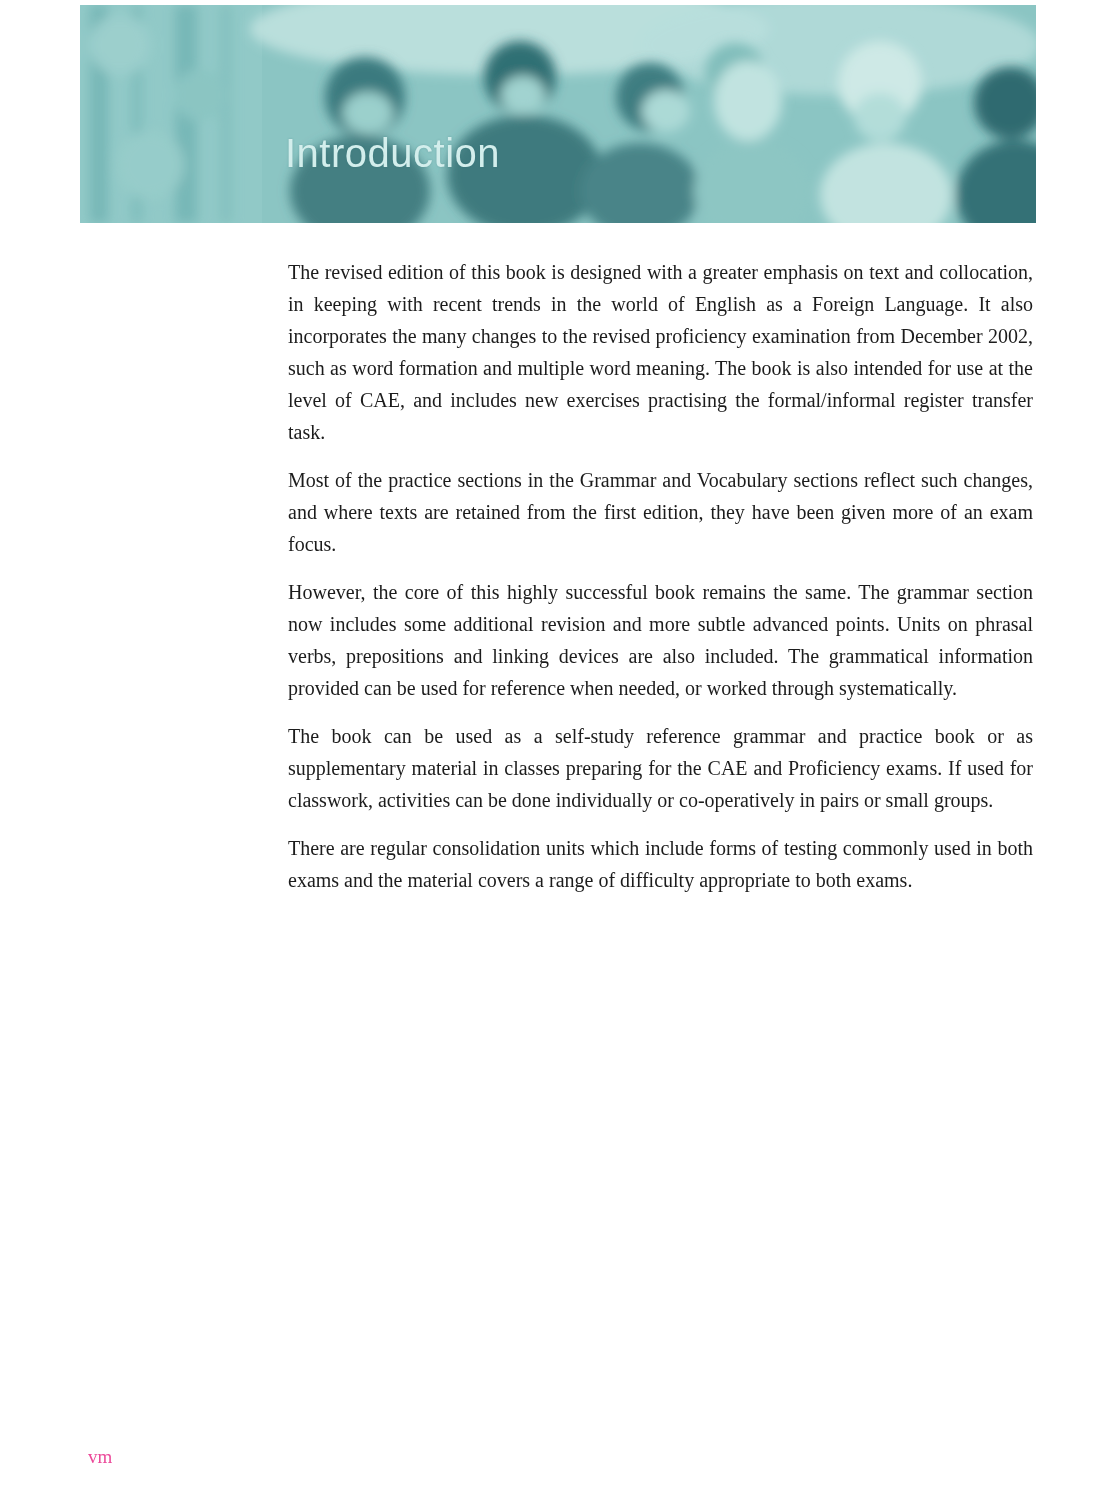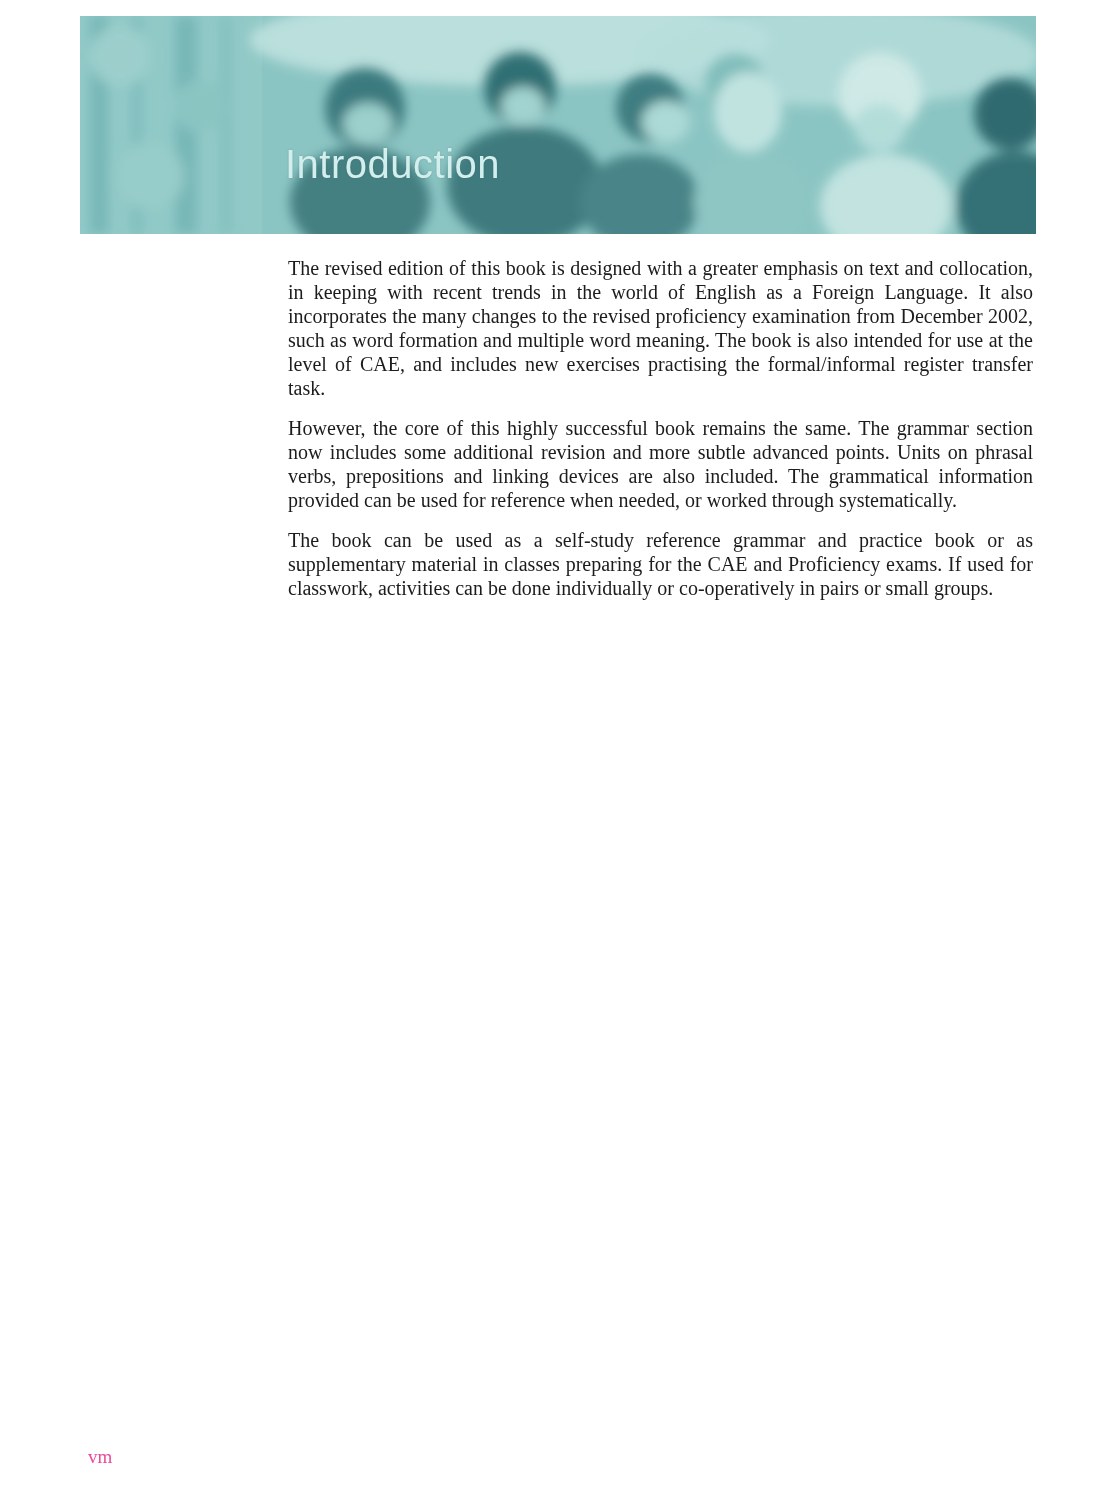--- a/index.html
+++ b/index.html
@@ -14,21 +14,21 @@
     background: #ffffff;
     overflow: hidden;
     font-family: "Liberation Serif", serif;
     color: #1c1c1c;
   }
 
   
   .banner {
     position: absolute;
     left: 80px;
-    top: 16px;
+    top: 5px;
     width: 956px;
     height: 218px;
     overflow: hidden;
   }
   .banner svg { display: block; }
   .chapter-title {
     position: absolute;
     left: 205px;
     top: 126px;
     margin: 0;
@@ -40,21 +40,21 @@
     text-shadow: 0 0 2px rgba(50,110,115,0.35);
   }
 
   
   .body-text {
     position: absolute;
     left: 288px;
     top: 256px;
     width: 745px;
     font-size: 20px;
-    line-height: 24px;
+    line-height: 32px;
     text-align: justify;
   }
   .body-text p {
     margin: 0 0 16px 0;
   }
 
   
   .page-number {
     position: absolute;
     left: 88px;
@@ -121,19 +121,21 @@
       </g>
 
       <rect width="956" height="218" fill="#8cc5c4" opacity="0.18"></rect>
     </svg>
 
     <h1 class="chapter-title">Introduction</h1>
   </div>
 
   <div class="body-text">
     <p>The revised edition of this book is designed with a greater emphasis on text and collocation, in keeping with recent trends in the world of English as a Foreign Language. It also incorporates the many changes to the revised proficiency examination from December 2002, such as word formation and multiple word meaning. The book is also intended for use at the level of CAE, and includes new exercises practising the formal/informal register transfer task.</p>
+    <p>Most of the practice sections in the Grammar and Vocabulary sections reflect such changes, and where texts are retained from the first edition, they have been given more of an exam focus.</p>
     <p>However, the core of this highly successful book remains the same. The grammar section now includes some additional revision and more subtle advanced points. Units on phrasal verbs, prepositions and linking devices are also included. The grammatical information provided can be used for reference when needed, or worked through systematically.</p>
     <p>The book can be used as a self-study reference grammar and practice book or as supplementary material in classes preparing for the CAE and Proficiency exams. If used for classwork, activities can be done individually or co-operatively in pairs or small groups.</p>
+    <p>There are regular consolidation units which include forms of testing commonly used in both exams and the material covers a range of difficulty appropriate to both exams.</p>
   </div>
 
   <div class="page-number">vm</div>
 
 </div>
 
 </body></html>

